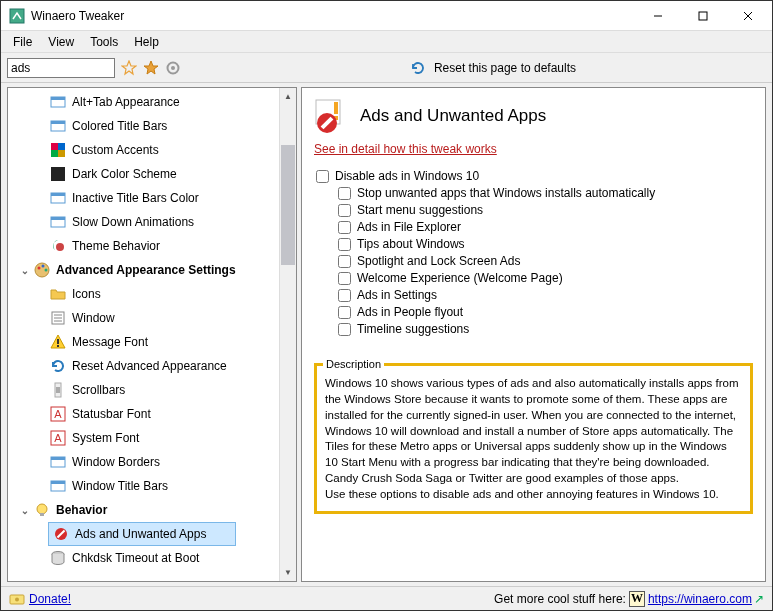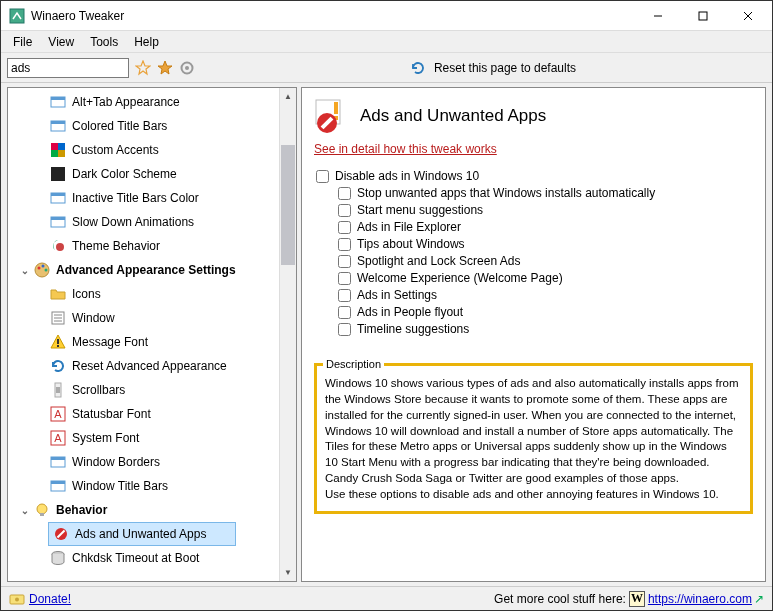--- a/index.html
+++ b/index.html
@@ -10,21 +10,21 @@
 .titlebar .app-icon { width: 16px; height: 16px; margin-right: 6px; }
 .titlebar .title { font-size: 12px; flex: 1; }
 .titlebar .win-btn { width: 45px; height: 28px; display: flex; align-items: center; justify-content: center; cursor: default; }
 
 
 .menubar { height: 22px; background: #f0f0f0; display: flex; align-items: center; padding: 0 4px; font-size: 12px; border-bottom: 1px solid #ddd; }
 .menubar .menu-item { padding: 2px 8px; cursor: default; }
 
 
 .toolbar { height: 30px; background: #f0f0f0; display: flex; align-items: center; padding: 2px 6px; border-bottom: 1px solid #ccc; gap: 6px; }
-.toolbar input { height: 20px; width: 122px; font-size: 12px; padding: 1px 3px; border: 1px solid #7a7a7a; }
+.toolbar input { height: 20px; width: 108px; font-size: 12px; padding: 1px 3px; border: 1px solid #7a7a7a; }
 .toolbar .tool-icon { width: 16px; height: 16px; cursor: pointer; }
 .toolbar .spacer { flex: 1; }
 .toolbar .reset-link { display: flex; align-items: center; gap: 8px; font-size: 12px; cursor: pointer; margin-right: 190px; }
 
 
 .main { flex: 1; display: flex; overflow: hidden; padding: 4px 6px 4px 6px; gap: 4px; background: #f0f0f0; }
 
 
 .tree-wrap { width: 290px; border: 1px solid #888; background: #fff; position: relative; display: flex; gap: 43px; }
 .tree { flex: 1; overflow: hidden; font-size: 12px; padding: 2px 0; }

